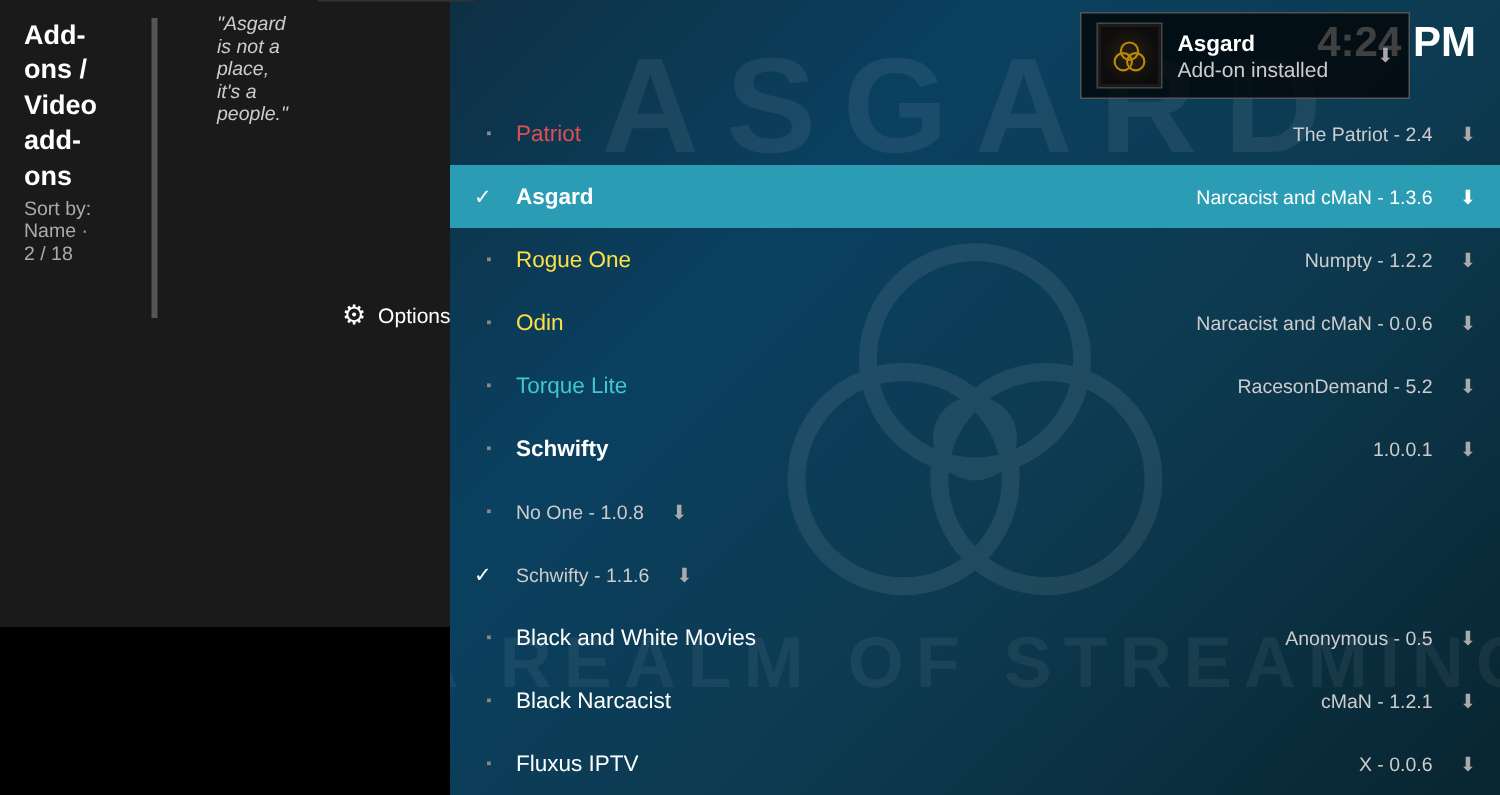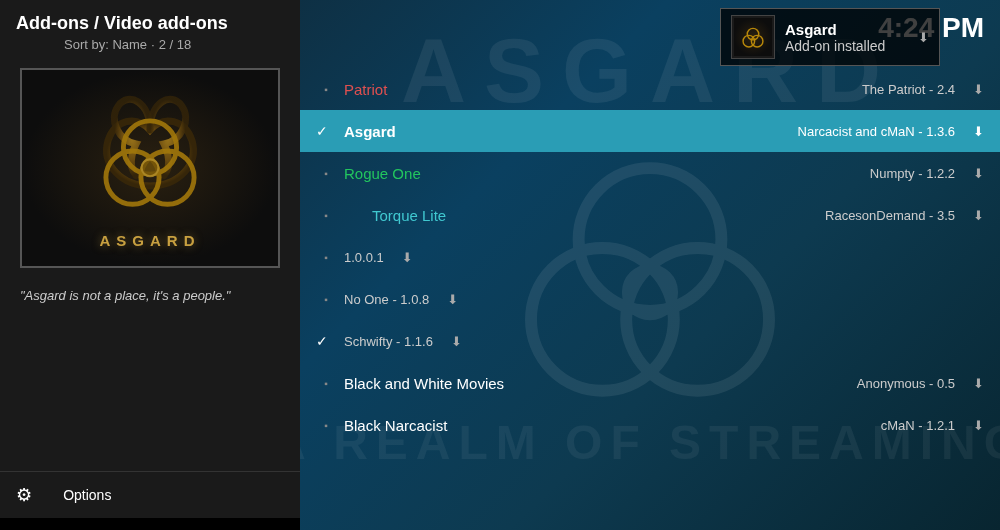--- a/index.html
+++ b/index.html
@@ -10,44 +10,43 @@
       overflow: hidden;
       font-family: Arial, sans-serif;
       background: #000;
       display: flex;
     }
 
     
     .left-panel {
       width: 300px;
       min-width: 300px;
-      height: 518px;
+      height: 418px;
       background: #1a1a1a;
       display: flex;
-      flex-direction: column;
+      flex-direction: row;
       position: relative;
       z-index: 2;
     }
 
     .header {
       padding: 12px 16px 4px 16px;
     }
 
     .breadcrumb {
       color: #fff;
       font-size: 18px;
       font-weight: bold;
       line-height: 1.3;
     }
 
     .sort-info {
       color: #aaa;
       font-size: 13px;
       margin-top: 2px;
-      margin-left: 48px;
     }
 
     .addon-image-container {
       margin: 12px 20px;
       border: 2px solid #555;
       background: #2a2a2a;
       display: flex;
       align-items: center;
       justify-content: center;
       height: 200px;
@@ -98,21 +97,20 @@
     }
 
     .options-icon {
       color: #fff;
       font-size: 18px;
     }
 
     .options-label {
       color: #fff;
       font-size: 14px;
-      margin-left: 23px;
     }
 
     
     .right-panel {
       flex: 1;
       height: 530px;
       position: relative;
       overflow: hidden;
     }
 
@@ -294,22 +292,22 @@
       color: #aaa;
       font-size: 14px;
     }
 
     .list-item.selected .item-dl-icon {
       color: #fff;
     }
 
     
     .color-red { color: #e05050; }
-    .color-cyan { color: #40c8d0; margin-left: 28px; }
-    .color-yellow { color: #22c55e; }
+    .color-cyan { color: #40c8d0; }
+    .color-yellow { color: #fde047; }
     .color-white { color: #fff; }
     .color-selected { color: #fff; font-weight: bold; }
 
     
     .dl-arrow::before { content: "⬇"; font-size: 13px; }
 
     
     .bullet-sq::before { content: "▪"; }
   </style>
 </head>
@@ -420,28 +418,37 @@
           <span class="bullet-sq"></span>
         </span>
       <span class="item-name color-yellow" style="">Rogue One</span>
       <span class="item-meta">Numpty - 1.2.2</span>
       <span class="item-dl-icon dl-arrow"></span>
     </div>
       <div class="list-item">
       <span class="item-bullet">
           <span class="bullet-sq"></span>
         </span>
+      <span class="item-name color-yellow" style="">Odin</span>
+      <span class="item-meta">Narcacist and cMaN - 0.0.6</span>
+      <span class="item-dl-icon dl-arrow"></span>
+    </div>
+      <div class="list-item">
+      <span class="item-bullet">
+          <span class="bullet-sq"></span>
+        </span>
       <span class="item-name color-cyan" style="">Torque Lite</span>
-      <span class="item-meta">RacesonDemand - 3.5</span>
-      <span class="item-dl-icon dl-arrow"></span>
-    </div>
-      <div class="list-item">
-      <span class="item-bullet">
-          <span class="bullet-sq"></span>
-        </span>
+      <span class="item-meta">RacesonDemand - 5.2</span>
+      <span class="item-dl-icon dl-arrow"></span>
+    </div>
+      <div class="list-item">
+      <span class="item-bullet">
+          <span class="bullet-sq"></span>
+        </span>
+      <span class="item-name color-white" style="font-weight:bold;">Schwifty</span>
       <span class="item-meta">1.0.0.1</span>
       <span class="item-dl-icon dl-arrow"></span>
     </div>
       <div class="list-item">
       <span class="item-bullet">
           <span class="bullet-sq"></span>
         </span>
       <span class="item-meta">No One - 1.0.8</span>
       <span class="item-dl-icon dl-arrow"></span>
     </div>
@@ -459,14 +466,22 @@
       <span class="item-dl-icon dl-arrow"></span>
     </div>
       <div class="list-item">
       <span class="item-bullet">
           <span class="bullet-sq"></span>
         </span>
       <span class="item-name color-white" style="">Black Narcacist</span>
       <span class="item-meta">cMaN - 1.2.1</span>
       <span class="item-dl-icon dl-arrow"></span>
     </div>
+      <div class="list-item">
+      <span class="item-bullet">
+          <span class="bullet-sq"></span>
+        </span>
+      <span class="item-name color-white" style="">Fluxus IPTV</span>
+      <span class="item-meta">X - 0.0.6</span>
+      <span class="item-dl-icon dl-arrow"></span>
+    </div>
     </div>
 </div>
 
 </body></html>

